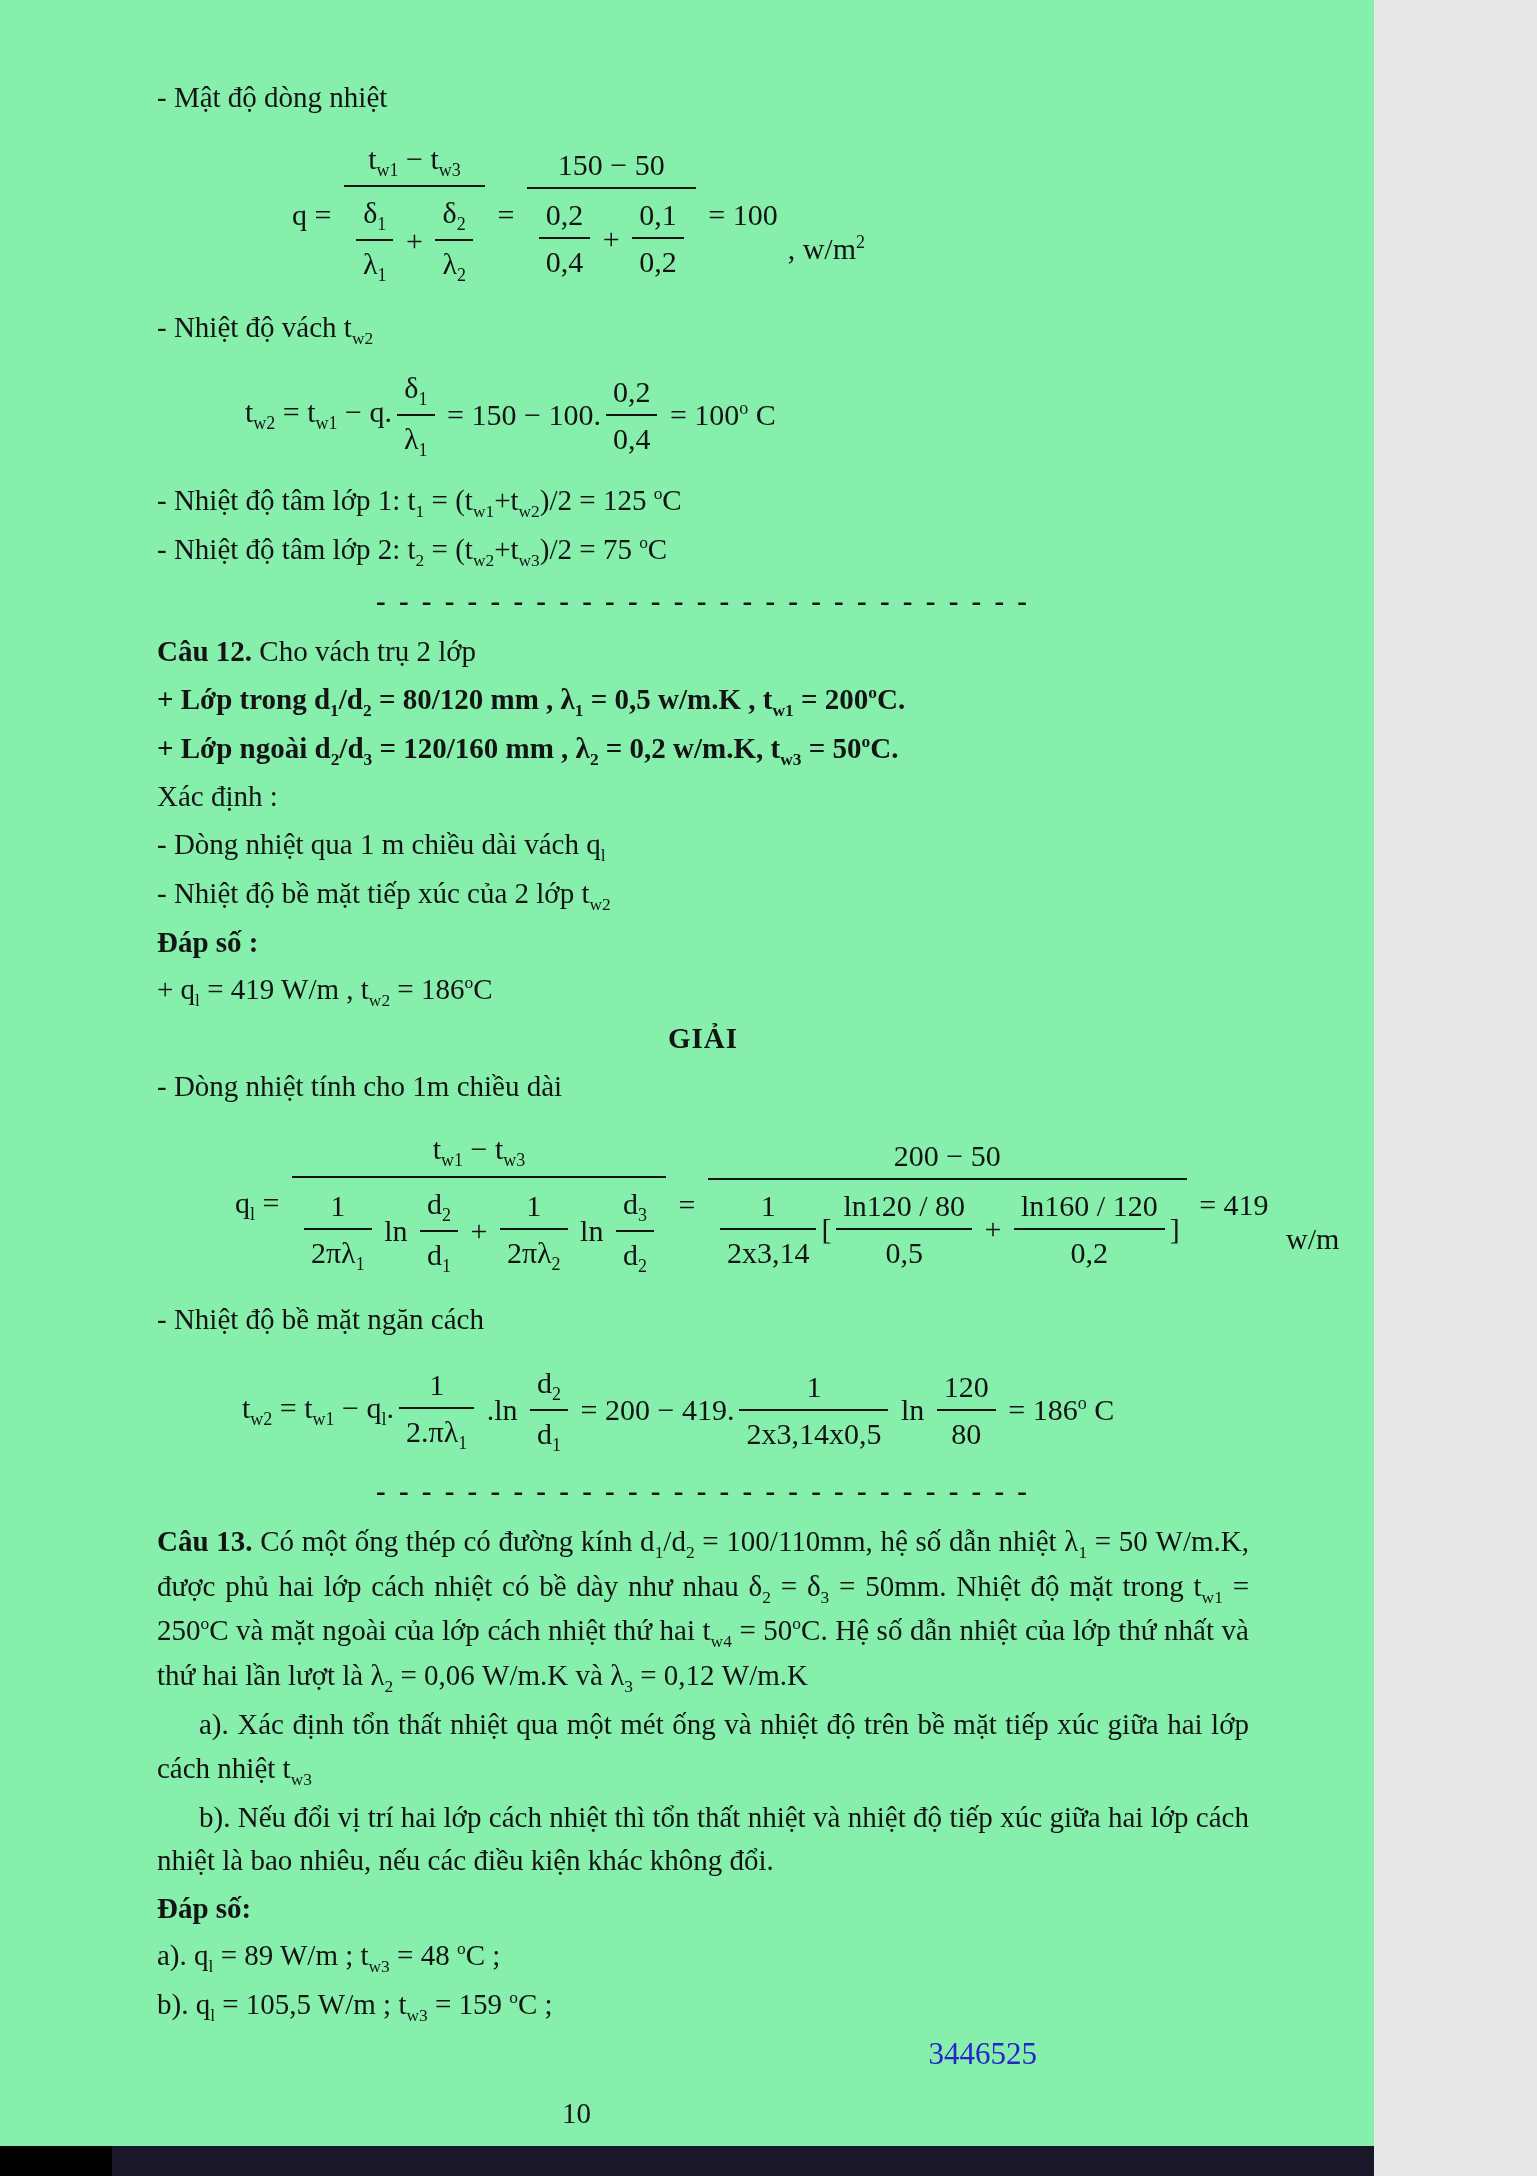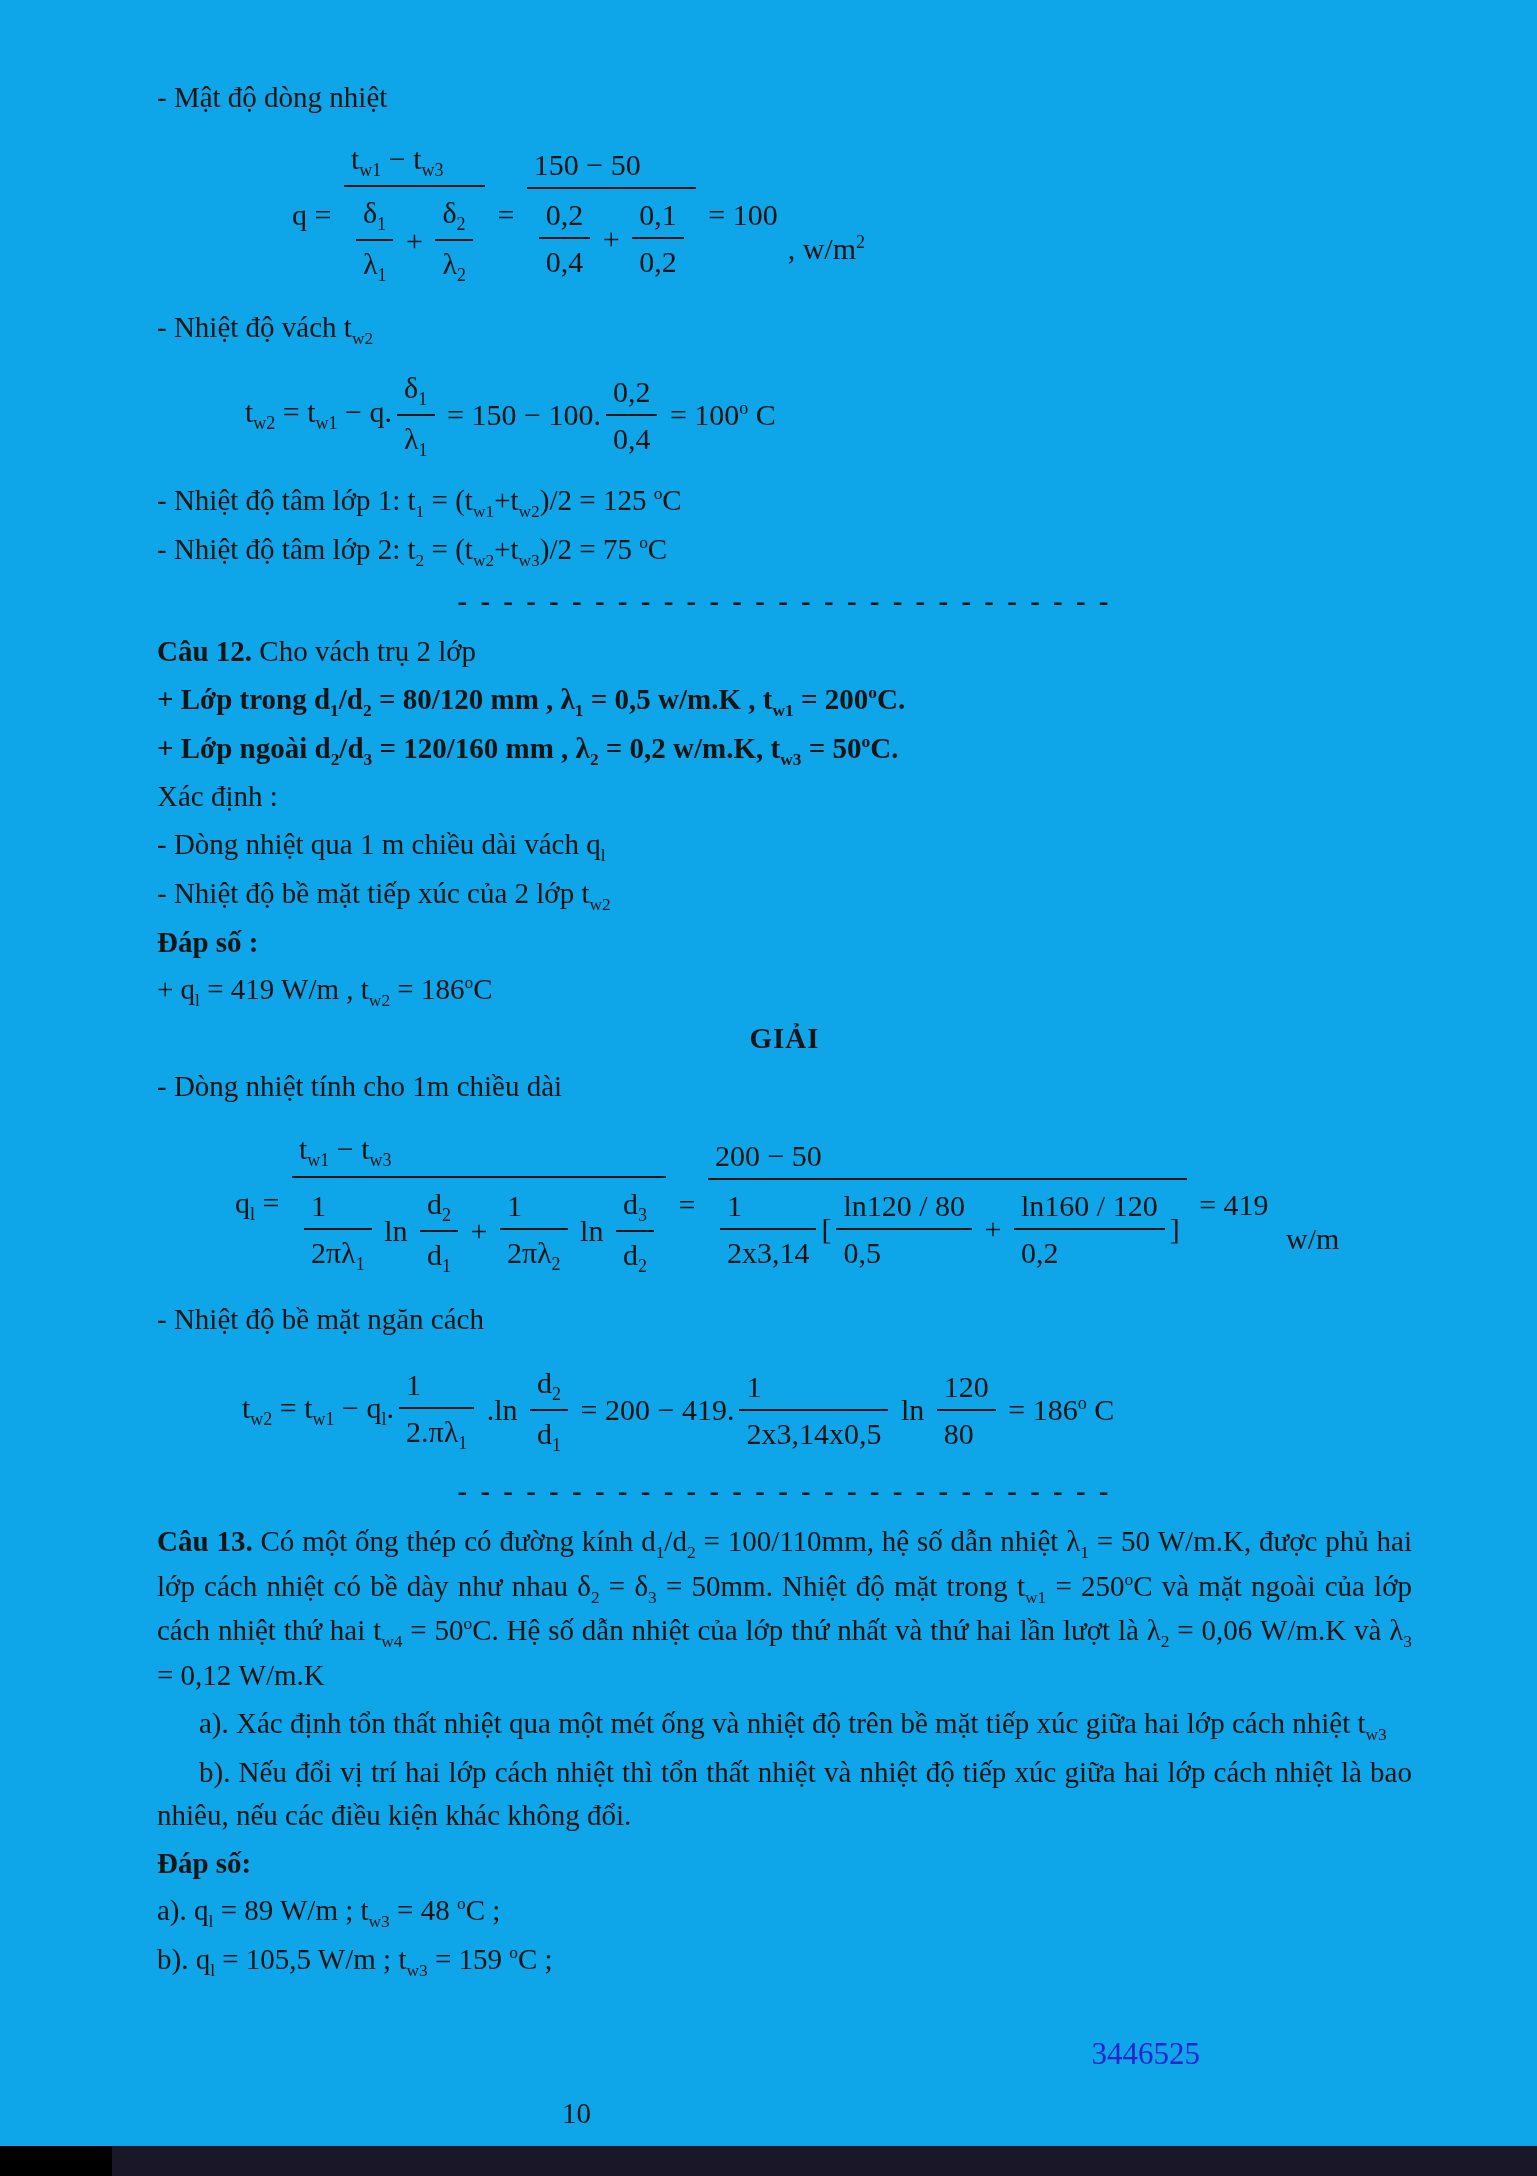--- a/index.html
+++ b/index.html
@@ -1,19 +1,19 @@
 <!DOCTYPE html>
 <html><head>
 <meta charset="utf-8">
 <style>
   * { margin:0; padding:0; box-sizing:border-box; }
   html,body { background:#e8e8e8; }
   .page {
-    width:1537px; height:2176px; position:relative; overflow:hidden;
-    background:#0ea5e9; color:#141414;
+    width:1374px; height:2176px; position:relative; overflow:hidden;
+    background:#86efac; color:#141414;
     font-family:"Liberation Serif","DejaVu Serif",serif;
     font-size:29px;
   }
   .content { padding:72px 125px 0 157px; }
   p.textline { line-height:1.5; margin:4px 0; }
   .bold { font-weight:bold; }
   .center { text-align:center; }
   .justify { text-align:justify; }
   .ti { text-indent:42px; }
   .indent-a { margin-left:55px;font-weight:bold; }
@@ -27,21 +27,21 @@
   .giai { margin:14px 0 8px 0; letter-spacing:1px; }
 
   .equation { display:flex; align-items:center; font-size:30px; }
   .equation .run { white-space:pre; }
   .m-eq1 { margin:16px 0 12px 135px; }
   .m-eq2 { margin:14px 0 14px 88px; }
   .m-eqql { margin:18px 0 14px 78px; }
   .m-eqtw { margin:18px 0 14px 85px; }
 
   .frac { display:inline-flex; flex-direction:column; align-items:stretch; margin:0 5px; vertical-align:middle; }
-  .frac .num, .frac .den { display:flex; align-items:center; padding:3px 7px; line-height:1.3; }
+  .frac .num, .frac .den { display:flex; align-items:center; justify-content:center; padding:3px 7px; line-height:1.3; }
   .frac .num { border-bottom:2px solid #141414; }
   .low { align-self:flex-end; padding:0 0 28px 10px; white-space:pre; }
 
   .watermark {
     position:absolute; right:337px; bottom:104px;
     color:#2525c9; font-size:31px;margin-left:6px;
   }
   .page-number {
     position:absolute; left:562px; bottom:46px; font-size:29px;
   }

